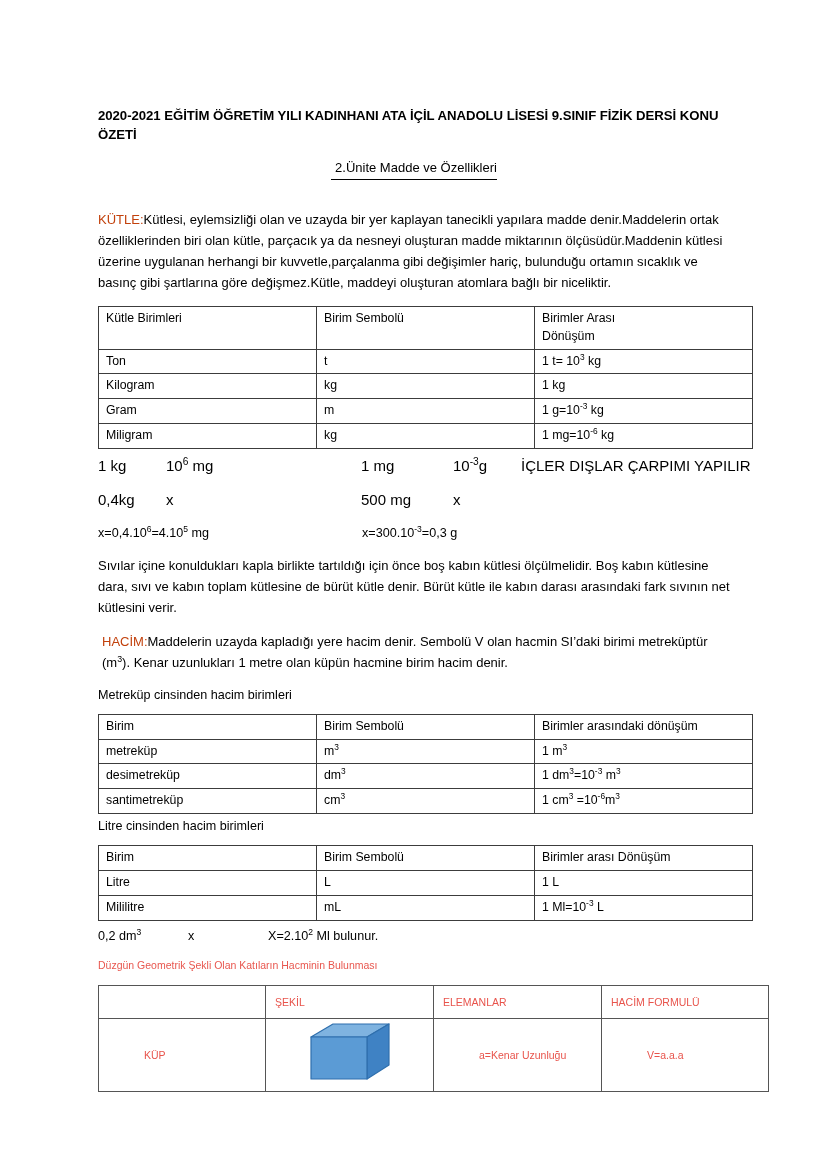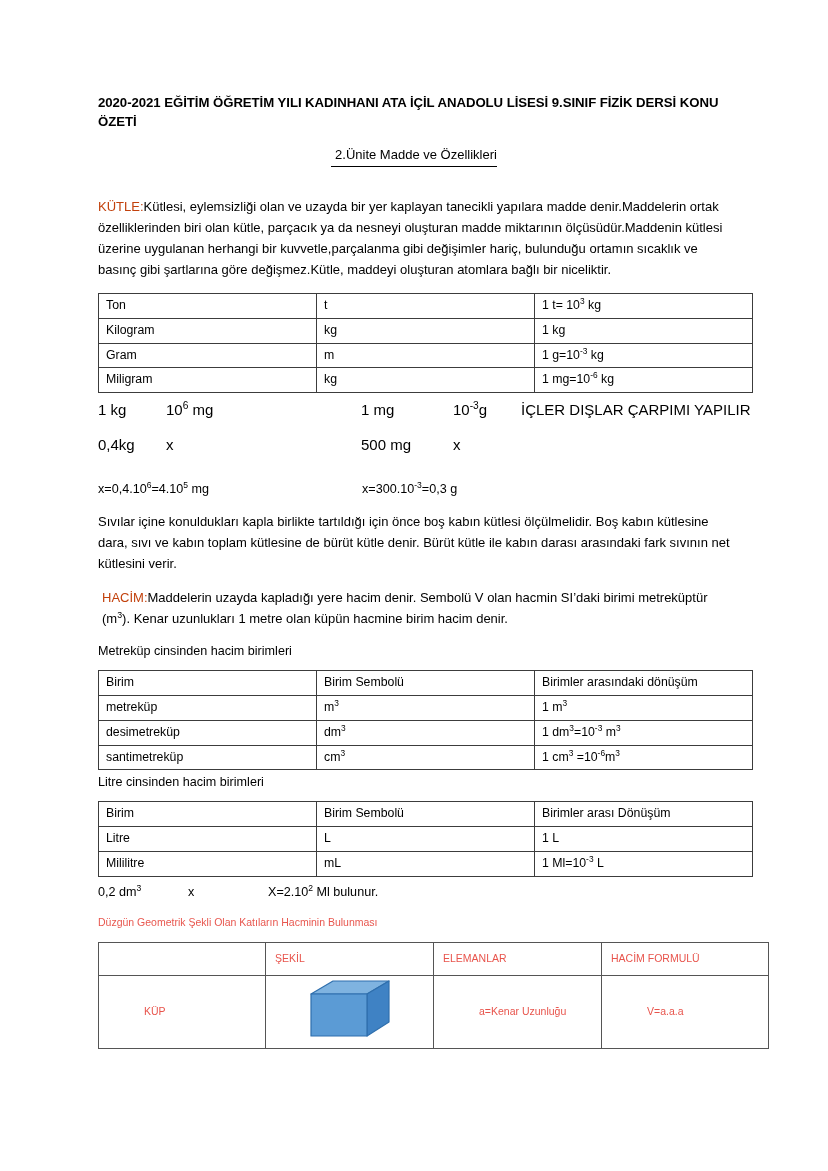--- a/index.html
+++ b/index.html
@@ -16,21 +16,21 @@
     position: relative;
     width: 828px;
     height: 1171px;
     background: #ffffff;
     overflow: hidden;
     box-sizing: border-box;
   }
   #content {
     position: absolute;
     left: 98px;
-    top: 94px;
+    top: 107px;
     width: 632px;
   }
 
   .doc-title {
     font-size: 13.2px;
     font-weight: bold;
     line-height: 1.42;
     letter-spacing: -0.05px;
     margin: 0 0 14px 0;
   }
@@ -113,21 +113,21 @@
   .cw2 { display: inline-block; width: 195px; }
   .cw3 { display: inline-block; width: 92px; }
   .cw4 { display: inline-block; width: 68px; }
 
   .calc-row2 {
     font-size: 12.6px;
     line-height: 1.5;
     margin-bottom: 12px;
     white-space: pre;
   }
-  .cz1 { display: inline-block; width: 264px; margin-top: 12px; }
+  .cz1 { display: inline-block; width: 264px; }
 
   .calc-row3 {
     font-size: 12.6px;
     line-height: 1.5;
     margin-bottom: 13px;
     white-space: pre;
   }
   .cy1 { display: inline-block; width: 90px; }
   .cy2 { display: inline-block; width: 80px; }
 
@@ -151,20 +151,25 @@
     <div class="doc-title">2020-2021 EĞİTİM ÖĞRETİM YILI KADINHANI ATA İÇİL ANADOLU  LİSESİ 9.SINIF FİZİK DERSİ KONU ÖZETİ</div>
 
     <div class="unit-heading-wrap">
       <span class="unit-heading">2.Ünite Madde ve Özellikleri</span>
     </div>
 
     <p class="para"><span class="red">KÜTLE:</span><span>Kütlesi, eylemsizliği olan ve uzayda bir yer kaplayan tanecikli yapılara madde denir.Maddelerin ortak özelliklerinden biri olan kütle, parçacık ya da nesneyi oluşturan madde miktarının ölçüsüdür.Maddenin kütlesi üzerine uygulanan herhangi bir kuvvetle,parçalanma gibi değişimler hariç, bulunduğu ortamın sıcaklık ve basınç gibi şartlarına göre değişmez.Kütle, maddeyi oluşturan atomlara bağlı bir niceliktir.</span></p>
 
     <table class="doc-table t1">
       <tbody>
+        <tr class="head">
+          <td class="c1">Kütle Birimleri</td>
+          <td class="c2">Birim Sembolü</td>
+          <td class="c3"><span>Birimler Arası</span><br><span>Dönüşüm</span></td>
+        </tr>
         <tr>
           <td class="c1">Ton</td>
           <td class="c2">t</td>
           <td class="c3"><span>1 t= 10</span><sup>3</sup><span> kg</span></td>
         </tr>
         <tr>
           <td class="c1">Kilogram</td>
           <td class="c2">kg</td>
           <td class="c3"><span>1 kg</span><sup></sup><span></span></td>
         </tr>

